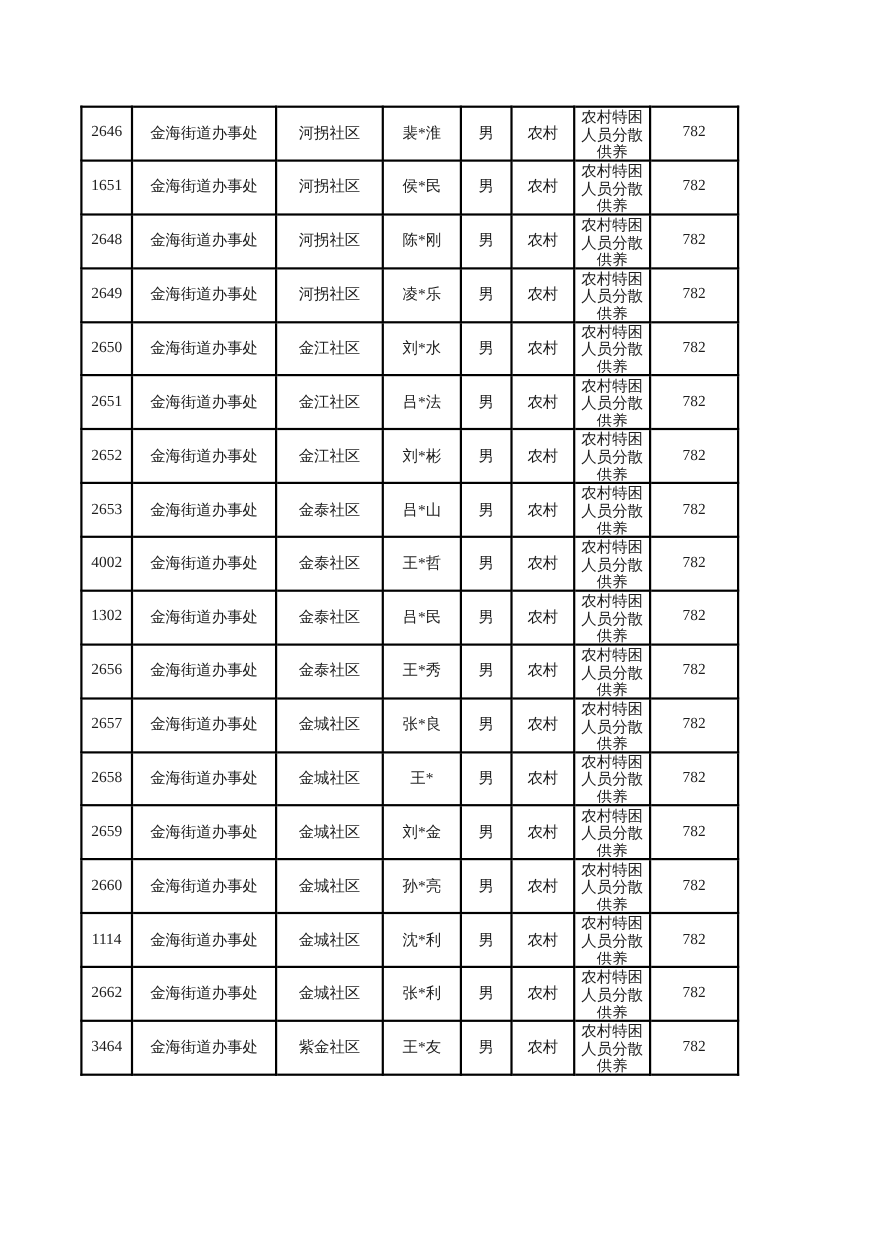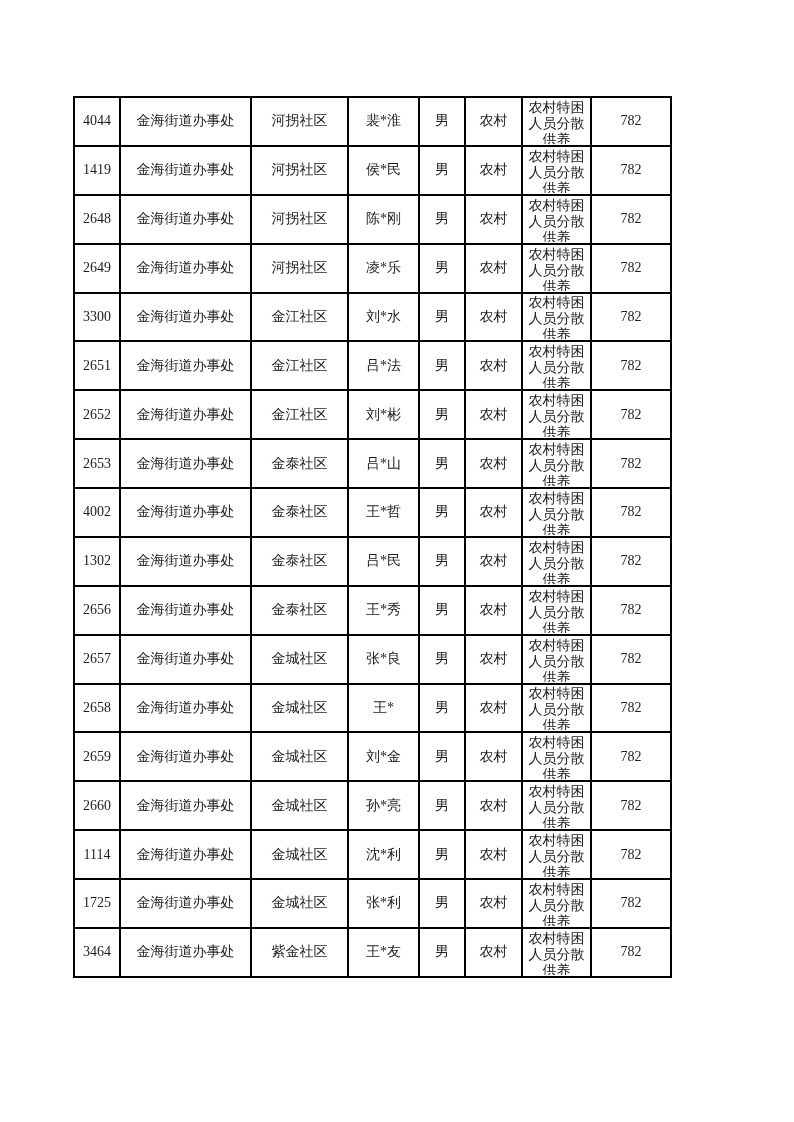--- a/index.html
+++ b/index.html
@@ -62,33 +62,33 @@
       <col class="c-office">
       <col class="c-community">
       <col class="c-name">
       <col class="c-gender">
       <col class="c-area">
       <col class="c-category">
       <col class="c-amount">
     </colgroup>
     <tbody>
         <tr>
-    <td>4044</td>
+    <td>2646</td>
     <td>金海街道办事处</td>
     <td>河拐社区</td>
     <td>裴*淮</td>
     <td>男</td>
     <td>农村</td>
     <td class="cat">
       <div class="clip">农村特困人员分散供养</div>
     </td>
     <td>782</td>
   </tr>
         <tr>
-    <td>1419</td>
+    <td>1651</td>
     <td>金海街道办事处</td>
     <td>河拐社区</td>
     <td>侯*民</td>
     <td>男</td>
     <td>农村</td>
     <td class="cat">
       <div class="clip">农村特困人员分散供养</div>
     </td>
     <td>782</td>
   </tr>
@@ -110,21 +110,21 @@
     <td>河拐社区</td>
     <td>凌*乐</td>
     <td>男</td>
     <td>农村</td>
     <td class="cat">
       <div class="clip">农村特困人员分散供养</div>
     </td>
     <td>782</td>
   </tr>
         <tr>
-    <td>3300</td>
+    <td>2650</td>
     <td>金海街道办事处</td>
     <td>金江社区</td>
     <td>刘*水</td>
     <td>男</td>
     <td>农村</td>
     <td class="cat">
       <div class="clip">农村特困人员分散供养</div>
     </td>
     <td>782</td>
   </tr>
@@ -254,21 +254,21 @@
     <td>金城社区</td>
     <td>沈*利</td>
     <td>男</td>
     <td>农村</td>
     <td class="cat">
       <div class="clip">农村特困人员分散供养</div>
     </td>
     <td>782</td>
   </tr>
         <tr>
-    <td>1725</td>
+    <td>2662</td>
     <td>金海街道办事处</td>
     <td>金城社区</td>
     <td>张*利</td>
     <td>男</td>
     <td>农村</td>
     <td class="cat">
       <div class="clip">农村特困人员分散供养</div>
     </td>
     <td>782</td>
   </tr>

